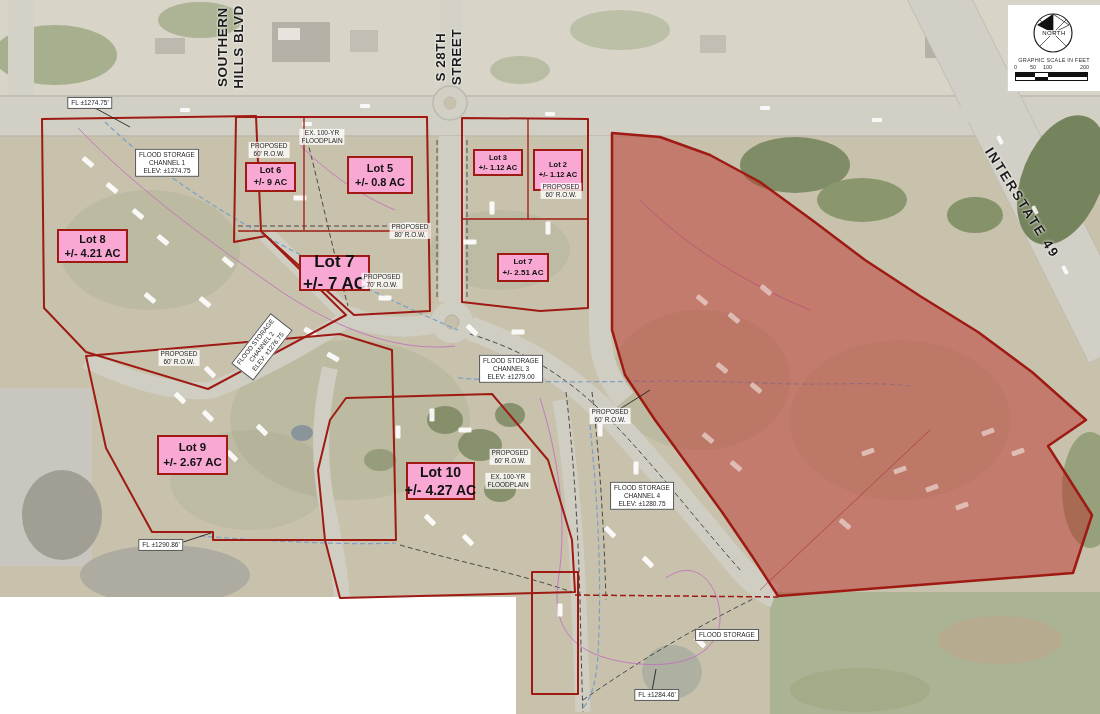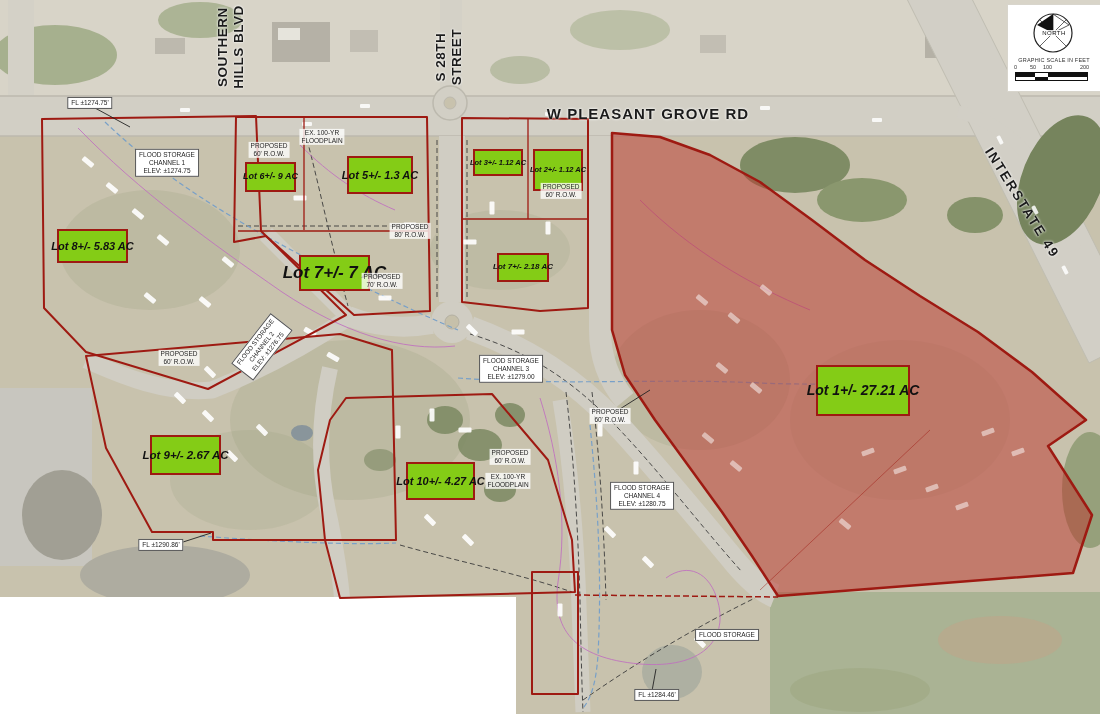--- a/index.html
+++ b/index.html
@@ -1,22 +1,22 @@
 <!DOCTYPE html>
 <html><head>
 <meta charset="utf-8">
 <style>
   html,body{margin:0;padding:0;background:#fff;}
   #canvas{position:relative;width:1100px;height:714px;overflow:hidden;background:#fff;
           font-family:"Liberation Sans",sans-serif;}
   .abs{position:absolute;}
   svg{display:block;}
-  .lot-box{position:absolute;background:#84cc16;border:2px solid #9e1a12;box-sizing:border-box;
-           display:flex;flex-direction:row;align-items:center;justify-content:center;
-           font-weight:bold;color:#111;text-align:center;line-height:1.3;white-space:nowrap;font-style:italic;}
+  .lot-box{position:absolute;background:#f9a8d4;border:2px solid #9e1a12;box-sizing:border-box;
+           display:flex;flex-direction:column;align-items:center;justify-content:center;
+           font-weight:bold;color:#111;text-align:center;line-height:1.3;white-space:nowrap;}
   .note-box{position:absolute;background:#fff;border:1px solid #555;padding:1px 3px;
             text-align:center;font-size:6.5px;line-height:1.25;color:#1d1d1d;
             transform:translate(-50%,-50%);white-space:nowrap;}
   .note-plain{position:absolute;background:rgba(255,255,255,0.78);padding:0 2px;
             text-align:center;font-size:6.5px;line-height:1.25;color:#1d1d1d;
             transform:translate(-50%,-50%);white-space:nowrap;}
   .note-box .ln,.note-plain .ln{display:block;}
   .street{position:absolute;font-weight:bold;color:#1b1b1b;white-space:nowrap;
           text-align:center;line-height:1.15;
           text-shadow:0 0 2px rgba(255,255,255,.9),0 0 3px rgba(255,255,255,.8);}
@@ -233,60 +233,55 @@
   </svg>
 
   <div class="street" style="left:231px;top:47px;font-size:13.5px;letter-spacing:.5px;transform:translate(-50%,-50%) rotate(-90deg);">
     <span>SOUTHERN</span><br>
     <span>HILLS BLVD</span>
   </div>
   <div class="street" style="left:449px;top:57px;font-size:13.5px;letter-spacing:.5px;transform:translate(-50%,-50%) rotate(-90deg);">
     <span>S 28TH</span><br>
     <span>STREET</span>
   </div>
-  <div class="street" style="left:648px;top:114px;font-size:15px;letter-spacing:1px;transform:translate(-50%,-50%);">W PLEASANT GROVE RD</div>
   <div class="street" style="left:1022px;top:203px;font-size:13.5px;letter-spacing:2px;transform:translate(-50%,-50%) rotate(58deg);">INTERSTATE 49</div>
 
-  <div class="lot-box" style="left:816px;top:365px;width:94px;height:51px;font-size:14px;">
-    <span class="lot-name">Lot 1</span>
-    <span class="lot-ac">+/- 27.21 AC</span>
-  </div>
   <div class="lot-box" style="left:533px;top:149px;width:50px;height:42px;font-size:7.5px;">
     <span class="lot-name">Lot 2</span>
     <span class="lot-ac">+/- 1.12 AC</span>
   </div>
   <div class="lot-box" style="left:473px;top:149px;width:50px;height:27px;font-size:7.5px;">
     <span class="lot-name">Lot 3</span>
     <span class="lot-ac">+/- 1.12 AC</span>
   </div>
   <div class="lot-box" style="left:497px;top:253px;width:52px;height:29px;font-size:8px;">
     <span class="lot-name">Lot 7</span>
-    <span class="lot-ac">+/- 2.18 AC</span>
+    <span class="lot-ac">+/- 2.51 AC</span>
   </div>
   <div class="lot-box" style="left:347px;top:156px;width:66px;height:38px;font-size:11px;justify-content:center;">
     <span class="lot-name">Lot 5</span>
-    <span class="lot-ac">+/- 1.3 AC</span>
+    <span class="lot-ac">+/- 0.8 AC</span>
   </div>
   <div class="lot-box" style="left:245px;top:162px;width:51px;height:30px;font-size:9px;">
     <span class="lot-name">Lot 6</span>
     <span class="lot-ac">+/- 9 AC</span>
   </div>
   <div class="lot-box" style="left:299px;top:255px;width:71px;height:36px;font-size:17px;">
     <span class="lot-name">Lot 7</span>
     <span class="lot-ac">+/- 7 AC</span>
   </div>
   <div class="lot-box" style="left:57px;top:229px;width:71px;height:34px;font-size:11px;">
     <span class="lot-name">Lot 8</span>
-    <span class="lot-ac">+/- 5.83 AC</span>
-  </div>
-  <div class="lot-box" style="left:150px;top:435px;width:71px;height:40px;font-size:11.5px;">
+    <span class="lot-ac">+/- 4.21 AC</span>
+  </div>
+  <div class="lot-box" style="left:157px;top:435px;width:71px;height:40px;font-size:11.5px;">
     <span class="lot-name">Lot 9</span>
     <span class="lot-ac">+/- 2.67 AC</span>
   </div>
-  <div class="lot-box" style="left:406px;top:462px;width:69px;height:38px;font-size:11px;">
+  <div class="lot-box" style="left:406px;top:462px;width:69px;height:38px;font-size:14px;">
     <span class="lot-name">Lot 10</span>
     <span class="lot-ac">+/- 4.27 AC</span>
   </div>
 
   <div class="note-box" style="left:90px;top:103px;">
     <span class="ln">FL ±1274.75'</span>
   </div>
   <div class="note-box" style="left:167px;top:163px;">
     <span class="ln">FLOOD STORAGE</span>
     <span class="ln">CHANNEL 1</span>

